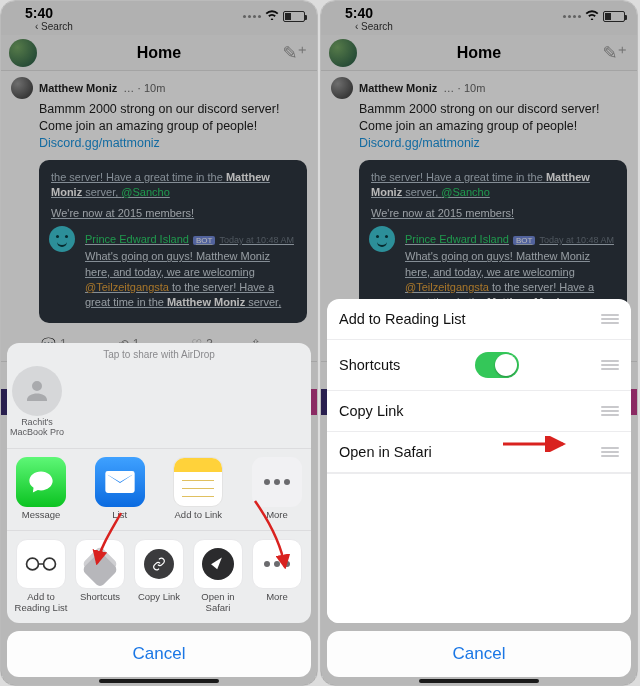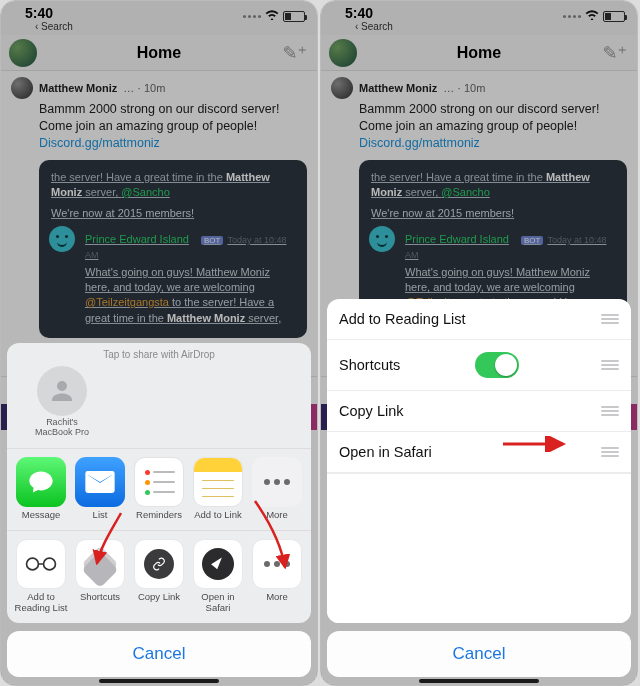--- a/index.html
+++ b/index.html
@@ -38,42 +38,42 @@
   .linkblue { color:#1b95e0; }
   .embed { margin: 8px 0 8px 28px; background:#2f3740; color:#b8c4cf; border-radius:10px; padding:10px 12px 12px; font-size:11px; line-height:1.4; position:relative;text-decoration:underline;}
   .embed .srvline span.white { color:#fff; font-weight:600;}
   .embed .nowline { color:#d6dde4; margin-top:6px;}
   .embed .embed-av { width:26px; height:26px; border-radius:50%; background:#3ec6d4; position:absolute; left:10px; top:66px; display:flex; align-items:center; justify-content:center;}
   .embed .embed-av::after { content:""; width:10px; height:4px; border-bottom:2px solid #0a3c42; border-radius:0 0 8px 8px; position:absolute; top:15px;}
   .embed .embed-av i { width:3px; height:3px; background:#0a3c42; border-radius:50%; position:absolute;}
   .embed .embed-av i.e1{ left:7px; top:9px;} .embed .embed-av i.e2{ right:7px; top:9px;}
   .embed .pei { margin-top:10px; padding-left:34px;}
   .embed .peiname { color:#2bd46b; font-size:11px;}
-  .embed .bot { background:#7289da; color:#fff; font-size:8px; padding:0 3px; border-radius:2px; margin-left:12px;}
+  .embed .bot { background:#7289da; color:#fff; font-size:8px; padding:0 3px; border-radius:2px; margin-left:4px;}
   .embed .peitime { color:#6f7a85; font-size:9px; margin-left:4px;}
   .embed .peibody { color:#cfd8e0; padding-left:34px; margin-top:2px;}
   .embed .m-orange { color:#e7a33b;}
   .actionrow { display:flex; gap:52px; padding:6px 0 8px 30px; color:#888; font-size:12px; align-items:center;}
   .actionrow span { display:flex; align-items:center; gap:4px;}
   .sep { height:1px; background:#e5e5e5; margin: 2px -10px 6px;}
   .fyfe { display:flex; align-items:center; gap:4px; font-size:12.5px; padding-left:2px;}
   .fyfe .fn { font-weight:700;}
   .fyfe .ver { color:#1da1f2;}
   .fyfe .rest { color:#888;}
   .fyfe .chev { margin-left:auto; color:#bbb;}
   .stripe { height:26px; margin:6px -10px 0; background: linear-gradient(90deg,#3a2a6b,#1c68c4,#7a3fb0,#c33b89);}
 
   
   .dim { position:absolute; inset:0; background:rgba(0,0,0,0.28); }
 
   
   .sheetL { position:absolute; left:6px; right:6px; bottom:8px; }
   .cardTop { background:#ecedee; border-radius:12px; overflow:hidden; }
   .airdrop-lbl { text-align:center; font-size:10px; color:#8a8a8d; padding:6px 0 4px;}
-  .airdrop-row { display:flex; padding:2px 25px 10px;}
+  .airdrop-row { display:flex; padding:2px 0 10px;}
   .airdrop-item { width:60px; text-align:center;}
   .airdrop-circle { width:50px; height:50px; border-radius:50%; background:#d6d7d9; margin:0 auto 2px; display:flex; align-items:center; justify-content:center;}
   .airdrop-circle svg { width:30px; height:30px; fill:#a9aaad;}
   .airdrop-item .cap { font-size:9px; color:#5a5a5d; line-height:1.1;}
   .share-row { display:flex; justify-content:space-between; padding:8px 6px 10px; border-top:1px solid #dcdcde;}
   .share-item { width:56px; text-align:center;}
   .tile { width:50px; height:50px; border-radius:11px; margin:0 auto 3px; display:flex; align-items:center; justify-content:center; position:relative; background:#fff;}
   .share-item .cap { font-size:9.5px; color:#4b4b4d; line-height:1.1;}
   .t-msg { background: linear-gradient(#5ef777,#0bc321);}
   .t-msg svg{width:28px;height:28px;fill:#fff;}
@@ -219,31 +219,20 @@
         </div>
         <div class="share-item">
           <div class="tile t-mail">
               <svg viewBox="0 0 24 18">
                 <path d="M2 0h20a2 2 0 012 2v14a2 2 0 01-2 2H2a2 2 0 01-2-2V2a2 2 0 012-2zm0 3v.3l10 6.5 10-6.5V3L12 9 2 3z"></path>
               </svg>
             </div>
           <div class="cap">List</div>
         </div>
         <div class="share-item">
-          <div class="tile t-rem">
-            <span class="d" style="background:#ff3b30;left:10px;top:12px;"></span>
-              <span class="l" style="left:18px;top:13px;width:22px;"></span>
-            <span class="d" style="background:#ff9500;left:10px;top:22px;"></span>
-              <span class="l" style="left:18px;top:23px;width:22px;"></span>
-            <span class="d" style="background:#34c759;left:10px;top:32px;"></span>
-              <span class="l" style="left:18px;top:33px;width:22px;"></span>
-          </div>
-          <div class="cap">Reminders</div>
-        </div>
-        <div class="share-item">
           <div class="tile t-notes">
             <span class="y"></span>
               <span class="ln" style="top:22px;"></span>
               <span class="ln" style="top:30px;"></span>
               <span class="ln" style="top:38px;"></span>
           </div>
           <div class="cap">Add to Link</div>
         </div>
         <div class="share-item">
           <div class="tile t-more">

